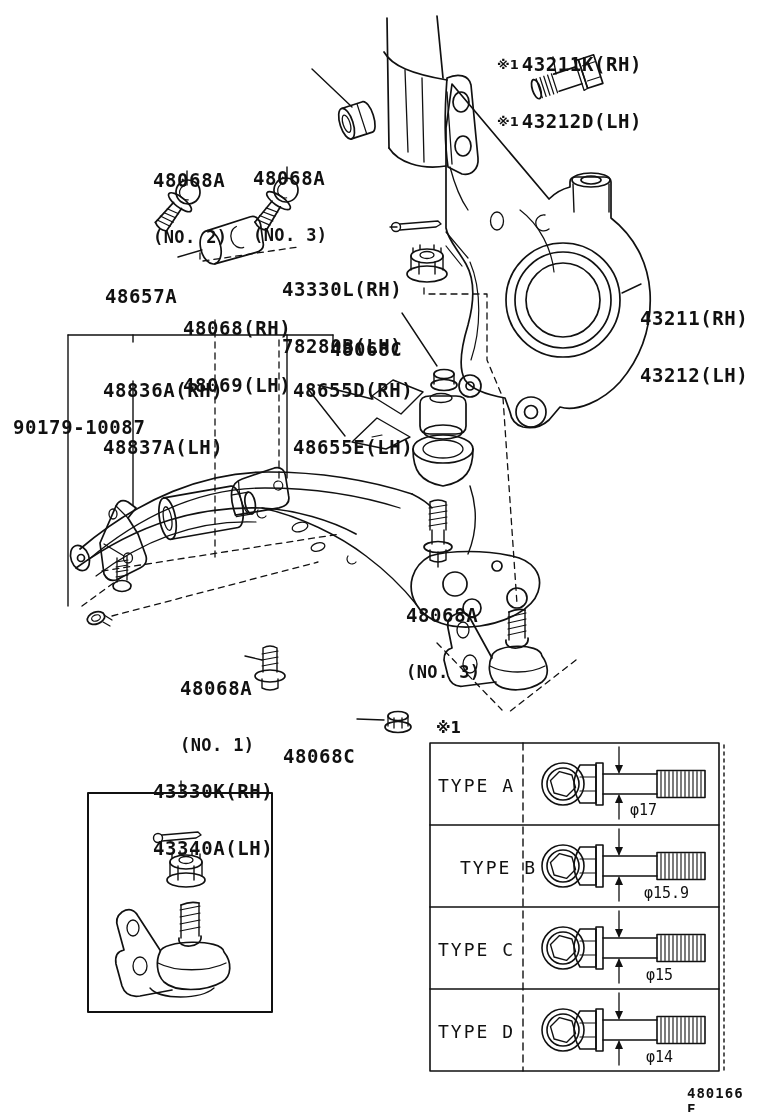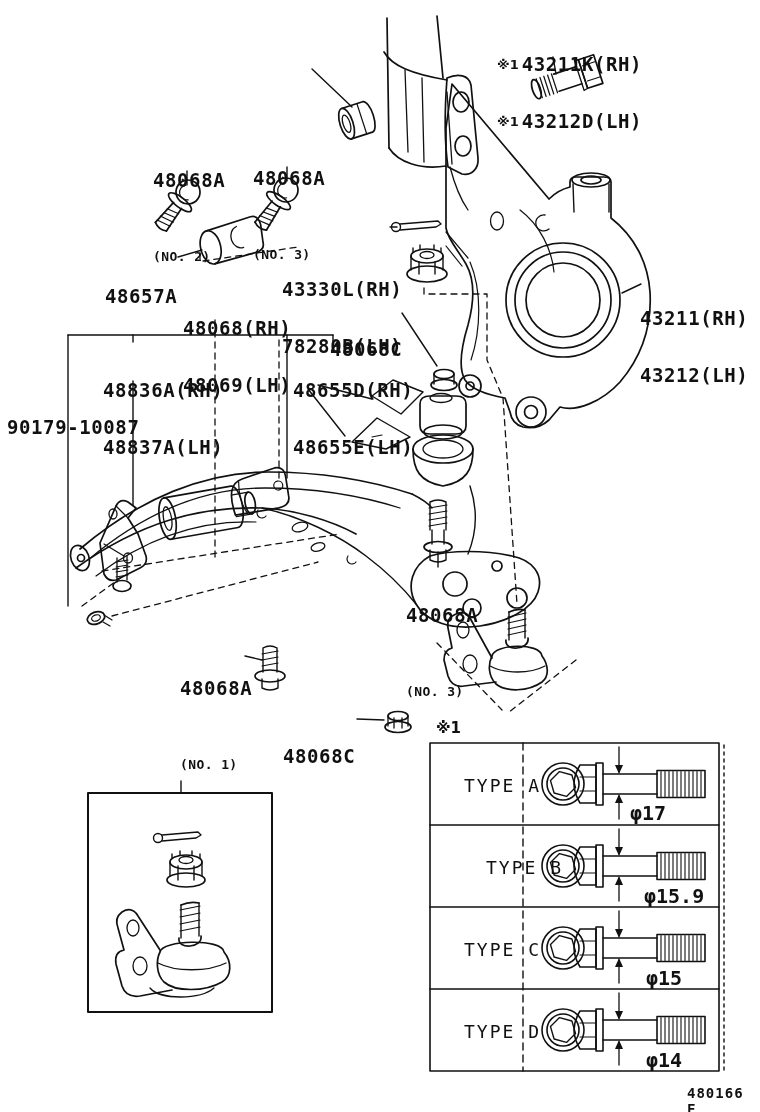--- a/index.html
+++ b/index.html
@@ -1,29 +1,29 @@
 <!DOCTYPE html>
 <html><head>
 <meta charset="utf-8">
 <style>
   html,body{margin:0;padding:0;background:#fff;}
   #page{position:relative;width:760px;height:1112px;background:#fff;overflow:hidden;
         font-family:"DejaVu Sans Mono",monospace;color:#111;}
   #art{position:absolute;left:0;top:0;}
   .lbl{position:absolute;font-weight:bold;font-size:19px;line-height:19px;
        letter-spacing:0.6px;white-space:pre;color:#111;}
-  .lbl .sub{font-size:13px;letter-spacing:0.4px;margin-top:19px;}
+  .lbl .sub{font-size:17px;letter-spacing:0.4px;}
   .ctr{text-align:left;}
   .marker{font-family:"DejaVu Sans",sans-serif;font-size:13px;font-weight:bold;
           margin-right:3px;vertical-align:2px;letter-spacing:0;}
   .note{position:absolute;font-family:"DejaVu Sans",sans-serif;font-weight:bold;
         font-size:15px;color:#111;}
   .type-lbl{position:absolute;width:93px;text-align:center;font-size:18px;
-            letter-spacing:2px;color:#111;padding-left:26px;}
-  .dia-lbl{position:absolute;font-size:20px;font-weight:bold;color:#111;}
+            letter-spacing:2px;color:#111;}
+  .dia-lbl{position:absolute;font-size:15px;font-weight:normal;color:#111;}
   .figcode{position:absolute;font-size:14px;font-weight:bold;letter-spacing:1px;color:#111;}
 </style>
 </head>
 <body>
 
 <div id="page">
 
 <svg id="art" width="760" height="1112" viewBox="0 0 760 1112" fill="none" stroke="#111" stroke-width="1.7" stroke-linecap="round" stroke-linejoin="round">
 
   <defs>
@@ -336,21 +336,21 @@
   <div class="lbl" style="left:103px;top:343px">
     <div>48836A(RH)</div>
     <div>48837A(LH)</div>
   </div>
 
   <div class="lbl" style="left:293px;top:343px">
     <div>48655D(RH)</div>
     <div>48655E(LH)</div>
   </div>
 
-  <div class="lbl" style="left:7px;top:380px">
+  <div class="lbl" style="left:13px;top:380px">
     <div>90179-10087</div>
   </div>
 
   <div class="lbl" style="left:640px;top:271px">
     <div>43211(RH)</div>
     <div>43212(LH)</div>
   </div>
 
   <div class="lbl ctr" style="left:406px;top:568px;width:88px">
     <div>48068A</div>
@@ -361,20 +361,24 @@
     <div>48068A</div>
     <div class="sub">(NO. 1)</div>
   </div>
 
   <div class="lbl" style="left:283px;top:709px">
     <div>48068C</div>
   </div>
 
   <div class="note" style="left:436px;top:719px">※1</div>
 
+  <div class="lbl" style="left:153px;top:744px">
+    <div>43330K(RH)</div>
+    <div>43340A(LH)</div>
+  </div>
 
   <div class="type-lbl" style="left:430px;top:775px">TYPE A</div>
   <div class="type-lbl" style="left:452px;top:857px">TYPE B</div>
   <div class="type-lbl" style="left:430px;top:939px">TYPE C</div>
   <div class="type-lbl" style="left:430px;top:1021px">TYPE D</div>
 
   <div class="dia-lbl" style="left:630px;top:801px">φ17</div>
   <div class="dia-lbl" style="left:644px;top:884px">φ15.9</div>
   <div class="dia-lbl" style="left:646px;top:966px">φ15</div>
   <div class="dia-lbl" style="left:646px;top:1048px">φ14</div>

